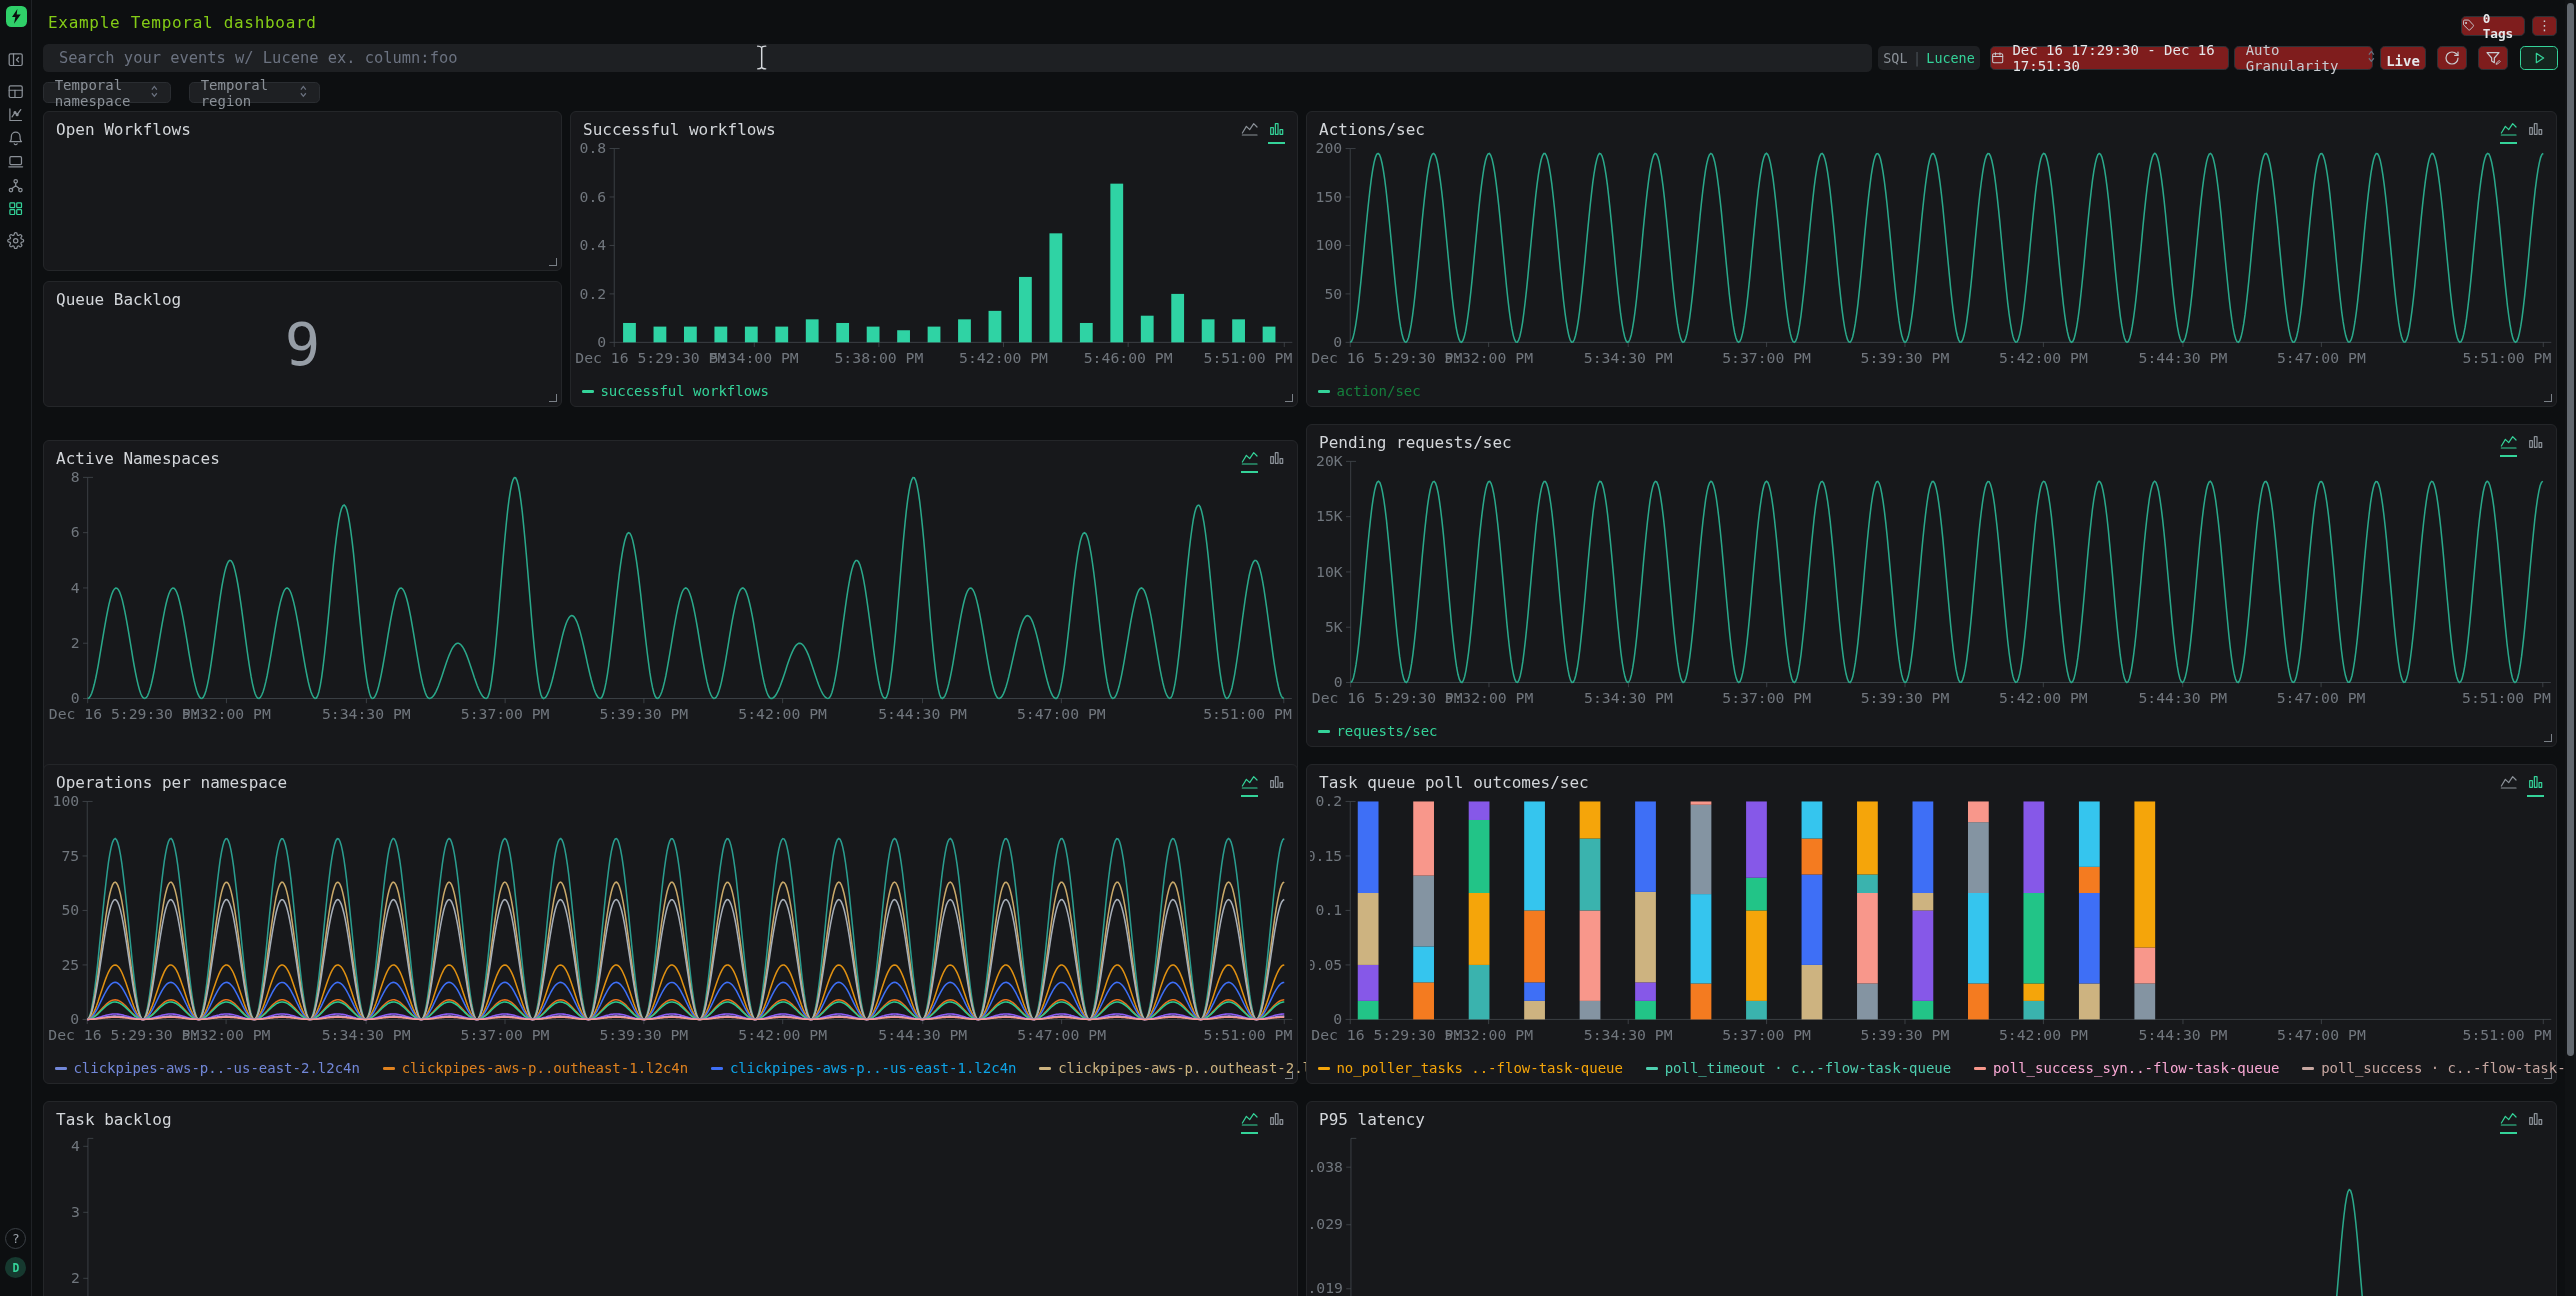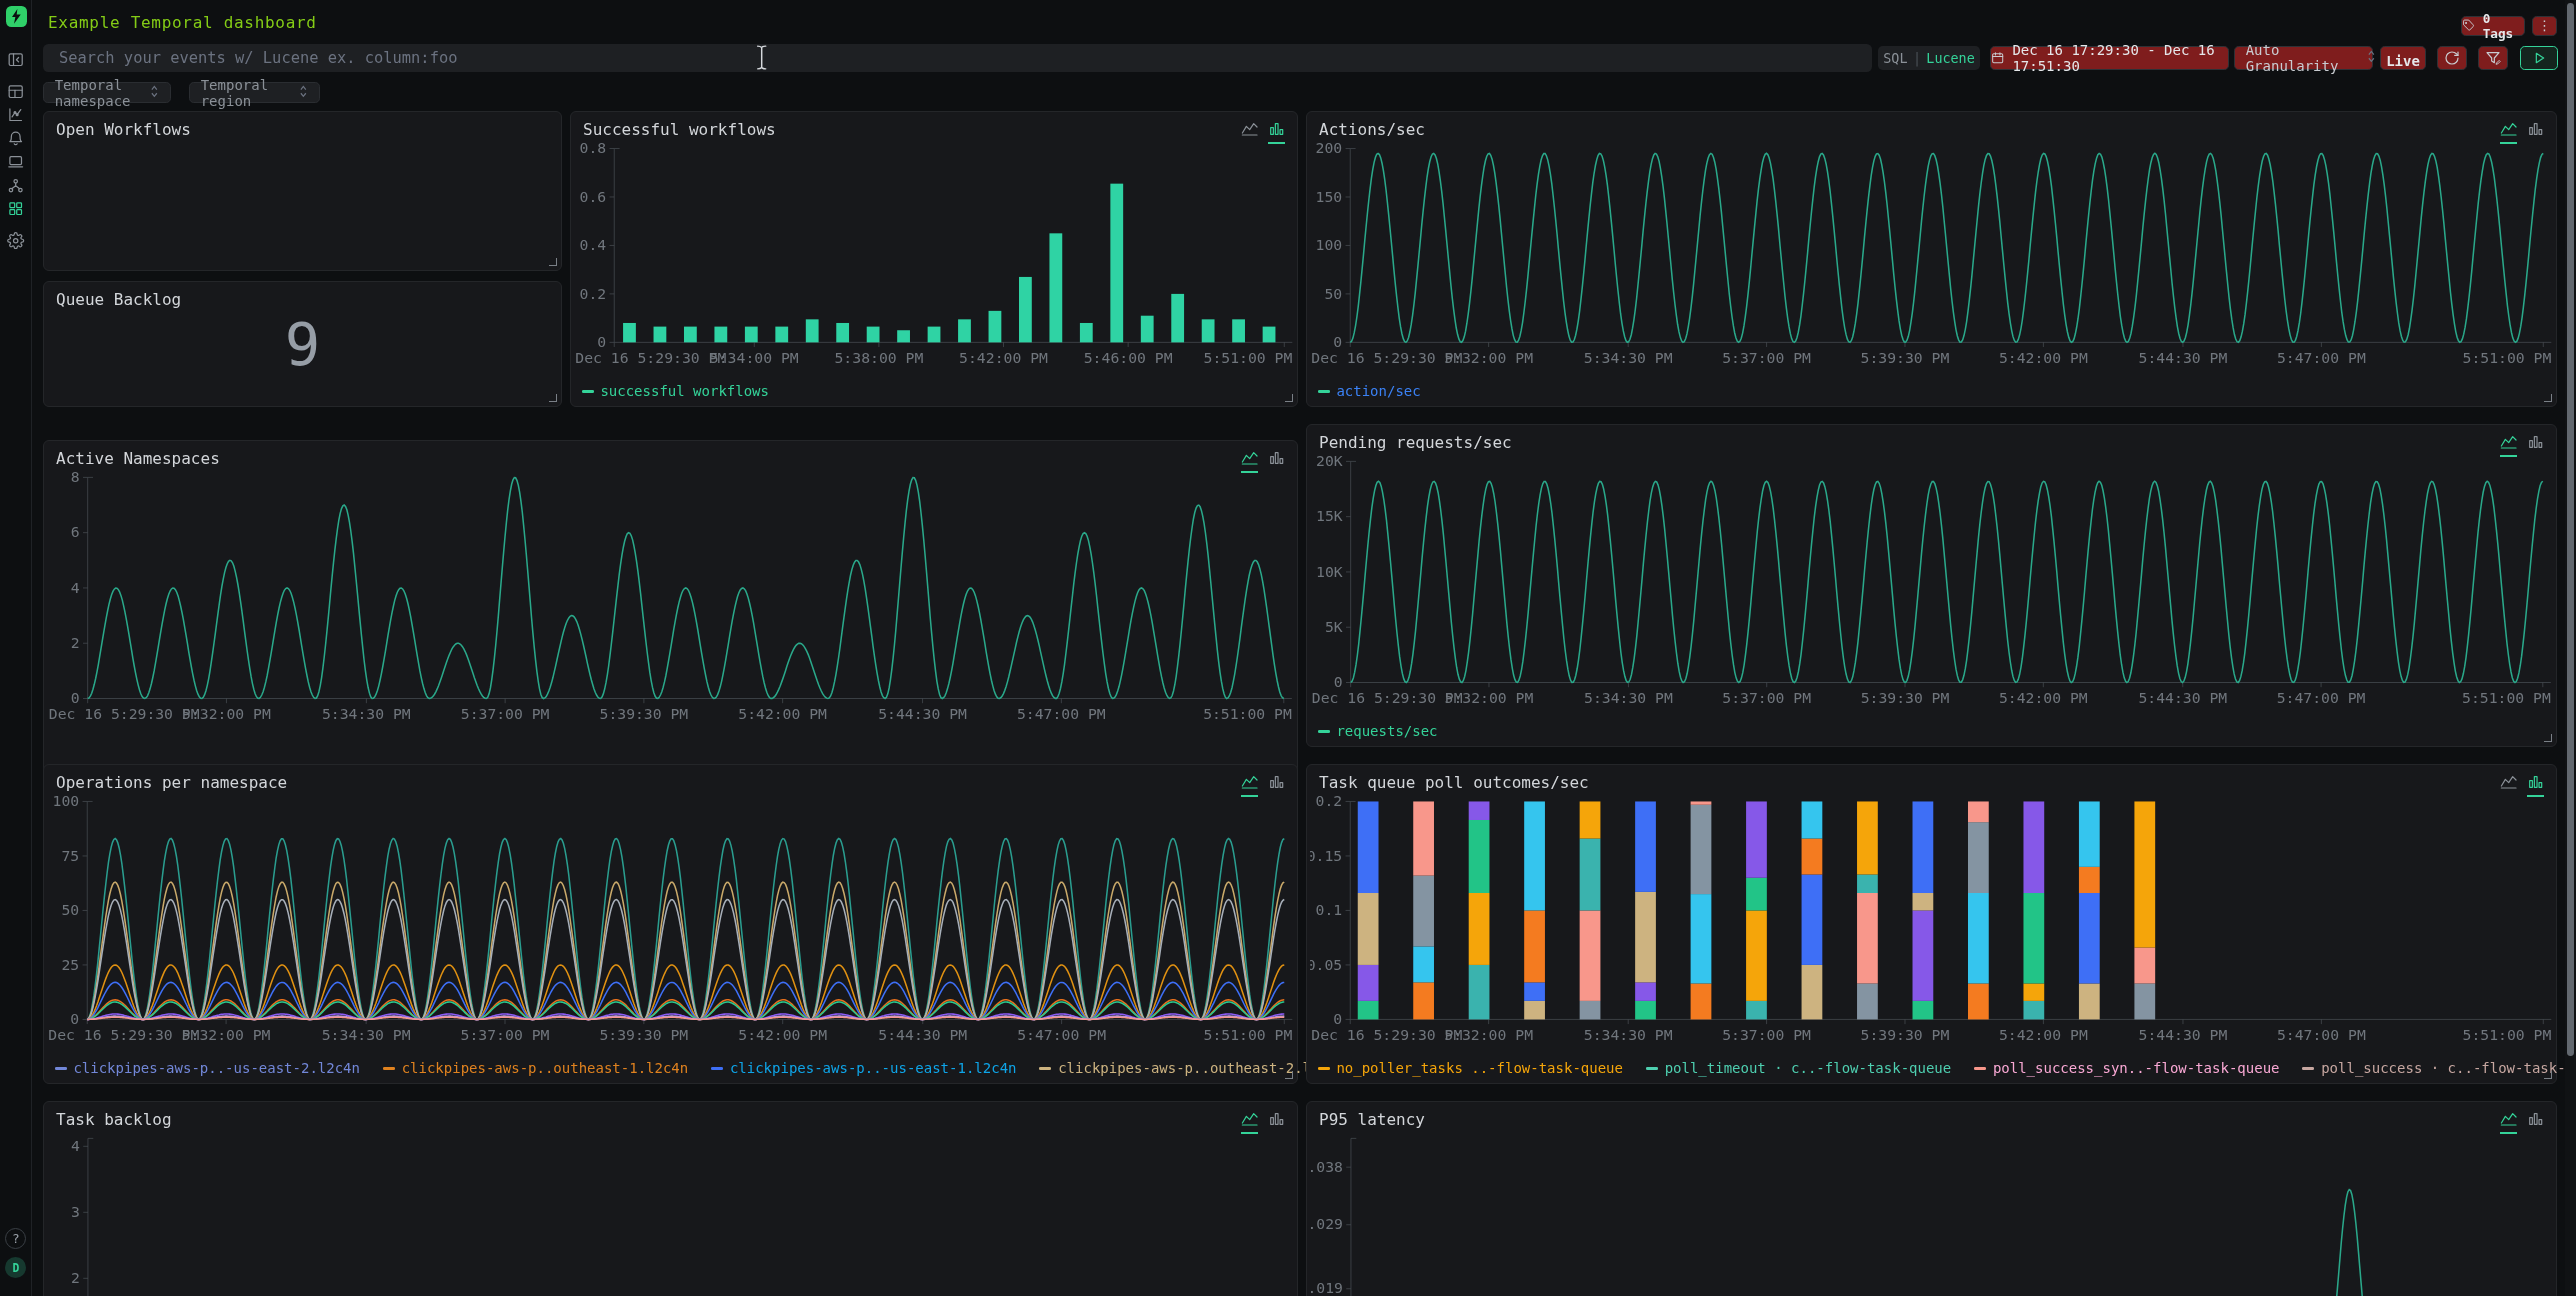--- a/index.html
+++ b/index.html
@@ -355,21 +355,21 @@
         <text x="1301.742" y="334" text-anchor="middle" fill="#70767d" font-size="22" font-family="&quot;DejaVu Sans Mono&quot;, monospace">5:44:30 PM</text>
         <path d="M1508.106,303 v7" stroke="#4d5258"></path>
         <text x="1508.106" y="334" text-anchor="middle" fill="#70767d" font-size="22" font-family="&quot;DejaVu Sans Mono&quot;, monospace">5:47:00 PM</text>
         <path d="M1839,303 v7" stroke="#4d5258"></path>
         <text x="1851" y="334" text-anchor="end" fill="#70767d" font-size="22" font-family="&quot;DejaVu Sans Mono&quot;, monospace">5:51:00 PM</text>
         <path d="M60.0,303.0L62.0,301.4L64.0,296.7L65.9,289.0L67.9,278.4L69.9,265.2L71.9,249.6L73.8,232.1L75.8,213.1L77.8,192.8L79.8,171.9L81.7,150.8L83.7,129.9L85.7,109.8L87.7,90.8L89.7,73.4L91.6,58.1L93.6,45.0L95.6,34.6L97.6,27.1L99.5,22.6L101.5,21.2L103.5,23.0L105.5,28.0L107.4,35.9L109.4,46.7L111.4,60.1L113.4,75.8L115.3,93.4L117.3,112.5L119.3,132.8L121.3,153.8L123.3,174.9L125.2,195.7L127.2,215.8L129.2,234.7L131.2,251.9L133.1,267.1L135.1,280.0L137.1,290.2L139.1,297.5L141.0,301.8L143.0,303.0L145.0,300.9L147.0,295.8L148.9,287.6L150.9,276.7L152.9,263.1L154.9,247.3L156.9,229.6L158.8,210.3L160.8,190.0L162.8,169.0L164.8,147.9L166.7,127.1L168.7,107.1L170.7,88.3L172.7,71.2L174.6,56.1L176.6,43.4L178.6,33.4L180.6,26.3L182.6,22.2L184.5,21.3L186.5,23.5L188.5,28.9L190.5,37.3L192.4,48.4L194.4,62.1L196.4,78.1L198.4,96.0L200.3,115.3L202.3,135.7L204.3,156.7L206.3,177.8L208.3,198.6L210.2,218.5L212.2,237.2L214.2,254.2L216.2,269.1L218.1,281.6L220.1,291.4L222.1,298.3L224.1,302.2L226.0,302.9L228.0,300.4L230.0,294.8L232.0,286.3L233.9,274.9L235.9,261.0L237.9,244.9L239.9,226.9L241.9,207.5L243.8,187.1L245.8,166.0L247.8,144.9L249.8,124.2L251.7,104.4L253.7,85.8L255.7,68.9L257.7,54.2L259.6,41.9L261.6,32.2L263.6,25.5L265.6,21.9L267.6,21.4L269.5,24.1L271.5,29.9L273.5,38.7L275.5,50.2L277.4,64.2L279.4,80.5L281.4,98.6L283.4,118.1L285.3,138.6L287.3,159.7L289.3,180.7L291.3,201.4L293.2,221.2L295.2,239.7L297.2,256.4L299.2,271.0L301.2,283.1L303.1,292.6L305.1,299.0L307.1,302.5L309.1,302.7L311.0,299.8L313.0,293.8L315.0,284.9L317.0,273.1L318.9,258.9L320.9,242.5L322.9,224.3L324.9,204.7L326.8,184.2L328.8,163.1L330.8,142.0L332.8,121.4L334.8,101.7L336.7,83.3L338.7,66.7L340.7,52.3L342.7,40.3L344.6,31.1L346.6,24.8L348.6,21.6L350.6,21.6L352.5,24.7L354.5,30.9L356.5,40.1L358.5,52.0L360.5,66.4L362.4,82.9L364.4,101.2L366.4,120.9L368.4,141.5L370.3,162.6L372.3,183.7L374.3,204.2L376.3,223.9L378.2,242.1L380.2,258.6L382.2,272.8L384.2,284.6L386.1,293.6L388.1,299.7L390.1,302.7L392.1,302.5L394.1,299.2L396.0,292.7L398.0,283.4L400.0,271.3L402.0,256.7L403.9,240.1L405.9,221.7L407.9,201.9L409.9,181.2L411.8,160.1L413.8,139.1L415.8,118.6L417.8,99.0L419.8,80.9L421.7,64.6L423.7,50.5L425.7,38.9L427.7,30.1L429.6,24.2L431.6,21.4L433.6,21.9L435.6,25.4L437.5,32.0L439.5,41.6L441.5,53.9L443.5,68.6L445.4,85.4L447.4,103.9L449.4,123.8L451.4,144.5L453.4,165.6L455.3,186.6L457.3,207.0L459.3,226.5L461.3,244.5L463.2,260.7L465.2,274.6L467.2,286.0L469.2,294.7L471.1,300.3L473.1,302.9L475.1,302.2L477.1,298.5L479.1,291.6L481.0,281.9L483.0,269.4L485.0,254.5L487.0,237.6L488.9,219.0L490.9,199.1L492.9,178.3L494.9,157.2L496.8,136.2L498.8,115.8L500.8,96.4L502.8,78.5L504.8,62.5L506.7,48.7L508.7,37.5L510.7,29.1L512.7,23.6L514.6,21.3L516.6,22.2L518.6,26.2L520.6,33.2L522.5,43.2L524.5,55.8L526.5,70.8L528.5,87.9L530.4,106.6L532.4,126.6L534.4,147.4L536.4,168.5L538.4,189.5L540.3,209.8L542.3,229.1L544.3,246.9L546.3,262.8L548.2,276.4L550.2,287.4L552.2,295.6L554.2,300.9L556.1,303.0L558.1,301.9L560.1,297.7L562.1,290.4L564.0,280.3L566.0,267.5L568.0,252.3L570.0,235.1L572.0,216.3L573.9,196.2L575.9,175.4L577.9,154.2L579.9,133.3L581.8,113.0L583.8,93.8L585.8,76.2L587.8,60.4L589.7,47.0L591.7,36.1L593.7,28.1L595.7,23.1L597.7,21.2L599.6,22.5L601.6,27.0L603.6,34.4L605.6,44.8L607.5,57.7L609.5,73.1L611.5,90.4L613.5,109.3L615.4,129.5L617.4,150.3L619.4,171.4L621.4,192.4L623.4,212.6L625.3,231.7L627.3,249.2L629.3,264.8L631.3,278.1L633.2,288.7L635.2,296.6L637.2,301.3L639.2,303.0L641.1,301.5L643.1,296.8L645.1,289.2L647.1,278.6L649.0,265.5L651.0,250.0L653.0,232.6L655.0,213.5L657.0,193.3L658.9,172.4L660.9,151.3L662.9,130.4L664.9,110.2L666.8,91.2L668.8,73.8L670.8,58.4L672.8,45.3L674.7,34.8L676.7,27.2L678.7,22.7L680.7,21.2L682.6,23.0L684.6,27.8L686.6,35.7L688.6,46.4L690.6,59.7L692.5,75.4L694.5,93.0L696.5,112.1L698.5,132.3L700.4,153.3L702.4,174.4L704.4,195.2L706.4,215.3L708.3,234.3L710.3,251.5L712.3,266.8L714.3,279.7L716.3,290.0L718.2,297.4L720.2,301.8L722.2,303.0L724.2,301.0L726.1,296.0L728.1,287.9L730.1,277.0L732.1,263.5L734.0,247.7L736.0,230.0L738.0,210.8L740.0,190.4L742.0,169.5L743.9,148.4L745.9,127.6L747.9,107.5L749.9,88.7L751.8,71.6L753.8,56.4L755.8,43.7L757.8,33.6L759.7,26.4L761.7,22.3L763.7,21.3L765.7,23.5L767.6,28.7L769.6,37.0L771.6,48.1L773.6,61.8L775.6,77.7L777.5,95.5L779.5,114.9L781.5,135.2L783.5,156.2L785.4,177.3L787.4,198.1L789.4,218.1L791.4,236.8L793.3,253.8L795.3,268.8L797.3,281.3L799.3,291.2L801.3,298.2L803.2,302.1L805.2,302.9L807.2,300.5L809.2,295.0L811.1,286.5L813.1,275.2L815.1,261.4L817.1,245.3L819.0,227.4L821.0,208.0L823.0,187.5L825.0,166.5L826.9,145.4L828.9,124.7L830.9,104.8L832.9,86.2L834.9,69.3L836.8,54.5L838.8,42.1L840.8,32.4L842.8,25.7L844.7,21.9L846.7,21.4L848.7,24.0L850.7,29.7L852.6,38.4L854.6,49.9L856.6,63.9L858.6,80.1L860.6,98.2L862.5,117.6L864.5,138.1L866.5,159.2L868.5,180.3L870.4,200.9L872.4,220.8L874.4,239.3L876.4,256.0L878.3,270.7L880.3,282.9L882.3,292.4L884.3,298.9L886.2,302.4L888.2,302.8L890.2,299.9L892.2,294.0L894.2,285.1L896.1,273.4L898.1,259.3L900.1,242.9L902.1,224.8L904.0,205.2L906.0,184.6L908.0,163.6L910.0,142.5L911.9,121.9L913.9,102.1L915.9,83.7L917.9,67.1L919.9,52.6L921.8,40.6L923.8,31.3L925.8,24.9L927.8,21.7L929.7,21.6L931.7,24.6L933.7,30.8L935.7,39.9L937.6,51.7L939.6,66.0L941.6,82.5L943.6,100.8L945.5,120.5L947.5,141.0L949.5,162.1L951.5,183.2L953.5,203.8L955.4,223.4L957.4,241.7L959.4,258.2L961.4,272.5L963.3,284.4L965.3,293.5L967.3,299.6L969.3,302.7L971.2,302.5L973.2,299.3L975.2,292.9L977.2,283.6L979.2,271.6L981.1,257.1L983.1,240.5L985.1,222.1L987.1,202.4L989.0,181.7L991.0,160.6L993.0,139.6L995.0,119.0L996.9,99.5L998.9,81.3L1000.9,65.0L1002.9,50.8L1004.8,39.1L1006.8,30.2L1008.8,24.3L1010.8,21.5L1012.8,21.8L1014.7,25.3L1016.7,31.9L1018.7,41.3L1020.7,53.6L1022.6,68.2L1024.6,85.0L1026.6,103.5L1028.6,123.3L1030.5,144.0L1032.5,165.1L1034.5,186.1L1036.5,206.6L1038.5,226.1L1040.4,244.1L1042.4,260.3L1044.4,274.3L1046.4,285.8L1048.3,294.5L1050.3,300.2L1052.3,302.8L1054.3,302.3L1056.2,298.6L1058.2,291.8L1060.2,282.1L1062.2,269.7L1064.1,254.9L1066.1,238.0L1068.1,219.4L1070.1,199.5L1072.1,178.8L1074.0,157.7L1076.0,136.7L1078.0,116.2L1080.0,96.8L1081.9,78.9L1083.9,62.8L1085.9,49.0L1087.9,37.7L1089.8,29.2L1091.8,23.7L1093.8,21.3L1095.8,22.1L1097.8,26.0L1099.7,33.0L1101.7,42.9L1103.7,55.5L1105.7,70.4L1107.6,87.5L1109.6,106.2L1111.6,126.1L1113.6,146.9L1115.5,168.0L1117.5,189.0L1119.5,209.4L1121.5,228.7L1123.4,246.5L1125.4,262.4L1127.4,276.1L1129.4,287.2L1131.4,295.5L1133.3,300.8L1135.3,302.9L1137.3,301.9L1139.3,297.8L1141.2,290.6L1143.2,280.5L1145.2,267.8L1147.2,252.7L1149.1,235.5L1151.1,216.7L1153.1,196.7L1155.1,175.9L1157.0,154.7L1159.0,133.8L1161.0,113.5L1163.0,94.2L1165.0,76.5L1166.9,60.8L1168.9,47.3L1170.9,36.4L1172.9,28.3L1174.8,23.2L1176.8,21.2L1178.8,22.5L1180.8,26.8L1182.7,34.2L1184.7,44.5L1186.7,57.4L1188.7,72.7L1190.7,90.0L1192.6,108.9L1194.6,129.0L1196.6,149.8L1198.6,171.0L1200.5,191.9L1202.5,212.1L1204.5,231.3L1206.5,248.9L1208.4,264.5L1210.4,277.8L1212.4,288.5L1214.4,296.4L1216.4,301.3L1218.3,303.0L1220.3,301.6L1222.3,297.0L1224.3,289.4L1226.2,278.9L1228.2,265.8L1230.2,250.4L1232.2,233.0L1234.1,214.0L1236.1,193.8L1238.1,172.9L1240.1,151.8L1242.0,130.9L1244.0,110.7L1246.0,91.7L1248.0,74.2L1250.0,58.7L1251.9,45.6L1253.9,35.1L1255.9,27.4L1257.9,22.7L1259.8,21.2L1261.8,22.9L1263.8,27.7L1265.8,35.5L1267.7,46.1L1269.7,59.4L1271.7,75.0L1273.7,92.5L1275.7,111.6L1277.6,131.9L1279.6,152.8L1281.6,173.9L1283.6,194.8L1285.5,214.9L1287.5,233.8L1289.5,251.2L1291.5,266.5L1293.4,279.5L1295.4,289.8L1297.4,297.3L1299.4,301.7L1301.3,303.0L1303.3,301.1L1305.3,296.1L1307.3,288.1L1309.3,277.2L1311.2,263.8L1313.2,248.1L1315.2,230.4L1317.2,211.2L1319.1,190.9L1321.1,170.0L1323.1,148.9L1325.1,128.0L1327.0,108.0L1329.0,89.1L1331.0,71.9L1333.0,56.8L1335.0,44.0L1336.9,33.8L1338.9,26.5L1340.9,22.3L1342.9,21.3L1344.8,23.4L1346.8,28.6L1348.8,36.8L1350.8,47.8L1352.7,61.5L1354.7,77.3L1356.7,95.1L1358.7,114.4L1360.6,134.7L1362.6,155.7L1364.6,176.8L1366.6,197.6L1368.6,217.6L1370.5,236.4L1372.5,253.4L1374.5,268.4L1376.5,281.1L1378.4,291.0L1380.4,298.1L1382.4,302.1L1384.4,302.9L1386.3,300.6L1388.3,295.2L1390.3,286.7L1392.3,275.5L1394.3,261.7L1396.2,245.7L1398.2,227.8L1400.2,208.4L1402.2,188.0L1404.1,167.0L1406.1,145.9L1408.1,125.2L1410.1,105.3L1412.0,86.6L1414.0,69.7L1416.0,54.8L1418.0,42.4L1419.9,32.6L1421.9,25.8L1423.9,22.0L1425.9,21.4L1427.9,23.9L1429.8,29.6L1431.8,38.2L1433.8,49.6L1435.8,63.5L1437.7,79.7L1439.7,97.7L1441.7,117.2L1443.7,137.6L1445.6,158.7L1447.6,179.8L1449.6,200.5L1451.6,220.3L1453.5,238.8L1455.5,255.7L1457.5,270.4L1459.5,282.6L1461.5,292.2L1463.4,298.8L1465.4,302.4L1467.4,302.8L1469.4,300.0L1471.3,294.2L1473.3,285.3L1475.3,273.7L1477.3,259.6L1479.2,243.3L1481.2,225.2L1483.2,205.6L1485.2,185.1L1487.2,164.1L1489.1,143.0L1491.1,122.3L1493.1,102.6L1495.1,84.1L1497.0,67.5L1499.0,52.9L1501.0,40.8L1503.0,31.5L1504.9,25.1L1506.9,21.7L1508.9,21.5L1510.9,24.5L1512.8,30.6L1514.8,39.6L1516.8,51.4L1518.8,65.7L1520.8,82.1L1522.7,100.4L1524.7,120.0L1526.7,140.6L1528.7,161.6L1530.6,182.7L1532.6,203.3L1534.6,223.0L1536.6,241.3L1538.5,257.8L1540.5,272.2L1542.5,284.1L1544.5,293.3L1546.5,299.5L1548.4,302.6L1550.4,302.6L1552.4,299.4L1554.4,293.1L1556.3,283.9L1558.3,271.9L1560.3,257.5L1562.3,240.9L1564.2,222.5L1566.2,202.8L1568.2,182.2L1570.2,161.1L1572.1,140.1L1574.1,119.5L1576.1,99.9L1578.1,81.7L1580.1,65.3L1582.0,51.1L1584.0,39.4L1586.0,30.4L1588.0,24.4L1589.9,21.5L1591.9,21.8L1593.9,25.2L1595.9,31.7L1597.8,41.1L1599.8,53.2L1601.8,67.8L1603.8,84.6L1605.8,103.0L1607.7,122.8L1609.7,143.5L1611.7,164.6L1613.7,185.6L1615.6,206.1L1617.6,225.6L1619.6,243.7L1621.6,260.0L1623.5,274.0L1625.5,285.6L1627.5,294.3L1629.5,300.1L1631.5,302.8L1633.4,302.3L1635.4,298.7L1637.4,292.0L1639.4,282.4L1641.3,270.0L1643.3,255.3L1645.3,238.4L1647.3,219.9L1649.2,200.0L1651.2,179.3L1653.2,158.2L1655.2,137.2L1657.1,116.7L1659.1,97.3L1661.1,79.3L1663.1,63.2L1665.1,49.3L1667.0,37.9L1669.0,29.4L1671.0,23.8L1673.0,21.3L1674.9,22.0L1676.9,25.9L1678.9,32.8L1680.9,42.6L1682.8,55.1L1684.8,70.1L1686.8,87.0L1688.8,105.7L1690.8,125.6L1692.7,146.4L1694.7,167.5L1696.7,188.5L1698.7,208.9L1700.6,228.3L1702.6,246.1L1704.6,262.1L1706.6,275.8L1708.5,287.0L1710.5,295.3L1712.5,300.7L1714.5,302.9L1716.4,302.0L1718.4,297.9L1720.4,290.8L1722.4,280.8L1724.4,268.1L1726.3,253.0L1728.3,235.9L1730.3,217.2L1732.3,197.1L1734.2,176.4L1736.2,155.2L1738.2,134.3L1740.2,113.9L1742.1,94.7L1744.1,76.9L1746.1,61.1L1748.1,47.6L1750.0,36.6L1752.0,28.4L1754.0,23.3L1756.0,21.3L1758.0,22.4L1759.9,26.7L1761.9,34.0L1763.9,44.2L1765.9,57.1L1767.8,72.3L1769.8,89.6L1771.8,108.4L1773.8,128.5L1775.7,149.3L1777.7,170.5L1779.7,191.4L1781.7,211.7L1783.7,230.8L1785.6,248.5L1787.6,264.1L1789.6,277.5L1791.6,288.3L1793.5,296.3L1795.5,301.2L1797.5,303.0L1799.5,301.6L1801.4,297.1L1803.4,289.6L1805.4,279.2L1807.4,266.2L1809.3,250.8L1811.3,233.4L1813.3,214.4L1815.3,194.3L1817.3,173.4L1819.2,152.3L1821.2,131.4L1823.2,111.2L1825.2,92.1L1827.1,74.6L1829.1,59.1L1831.1,45.9L1833.1,35.3L1835.0,27.5L1837.0,22.8L1839.0,21.2" stroke="#2aa88a" stroke-width="2.3" fill="none"></path>
       </svg></div>
   <div class="legend">
       <span class="lg-item">
         <span class="sw" style="background: rgb(52, 211, 153);"></span>
-        <span style="color: #3b82f6;">action/sec</span>
+        <span style="color: #15803d;">action/sec</span>
       </span>
     </div>
   <div class="resize-handle"></div>
 </div>
 
 <div class="panel" style="left:43px;top:440px;width:1255px;height:382px">
   <div class="panel-title">Active Namespaces</div>
   <div class="panel-tools">
     <span class="ctool active"><svg viewBox="0 0 26 24">
           <path d="M2 18 L8 8 L13 13 L19 4 L24 9"></path>

